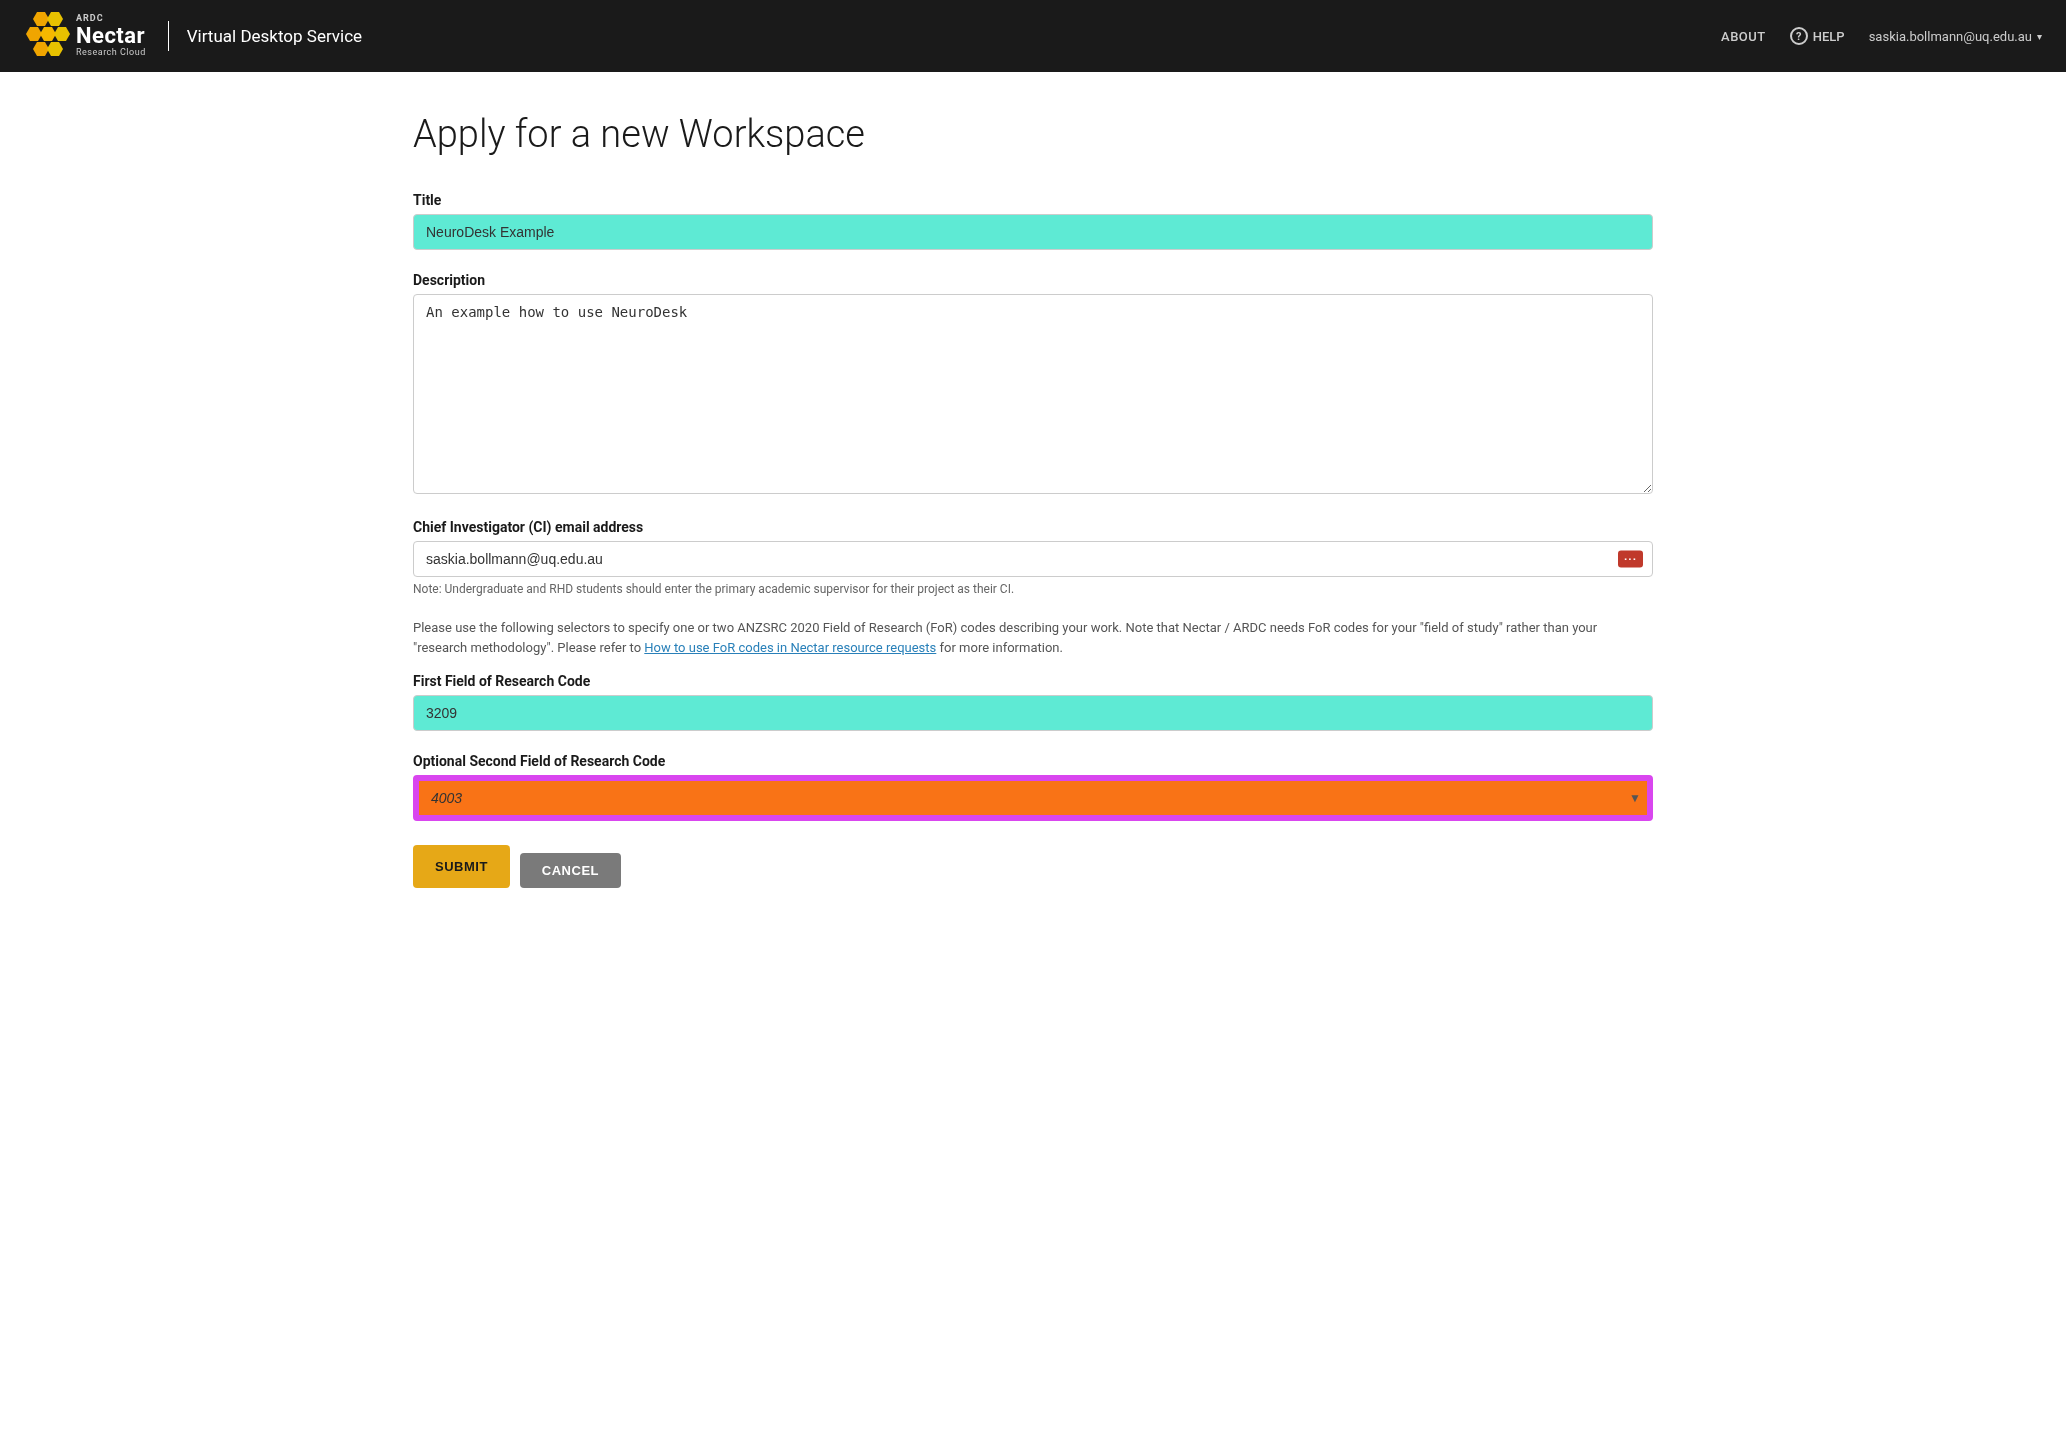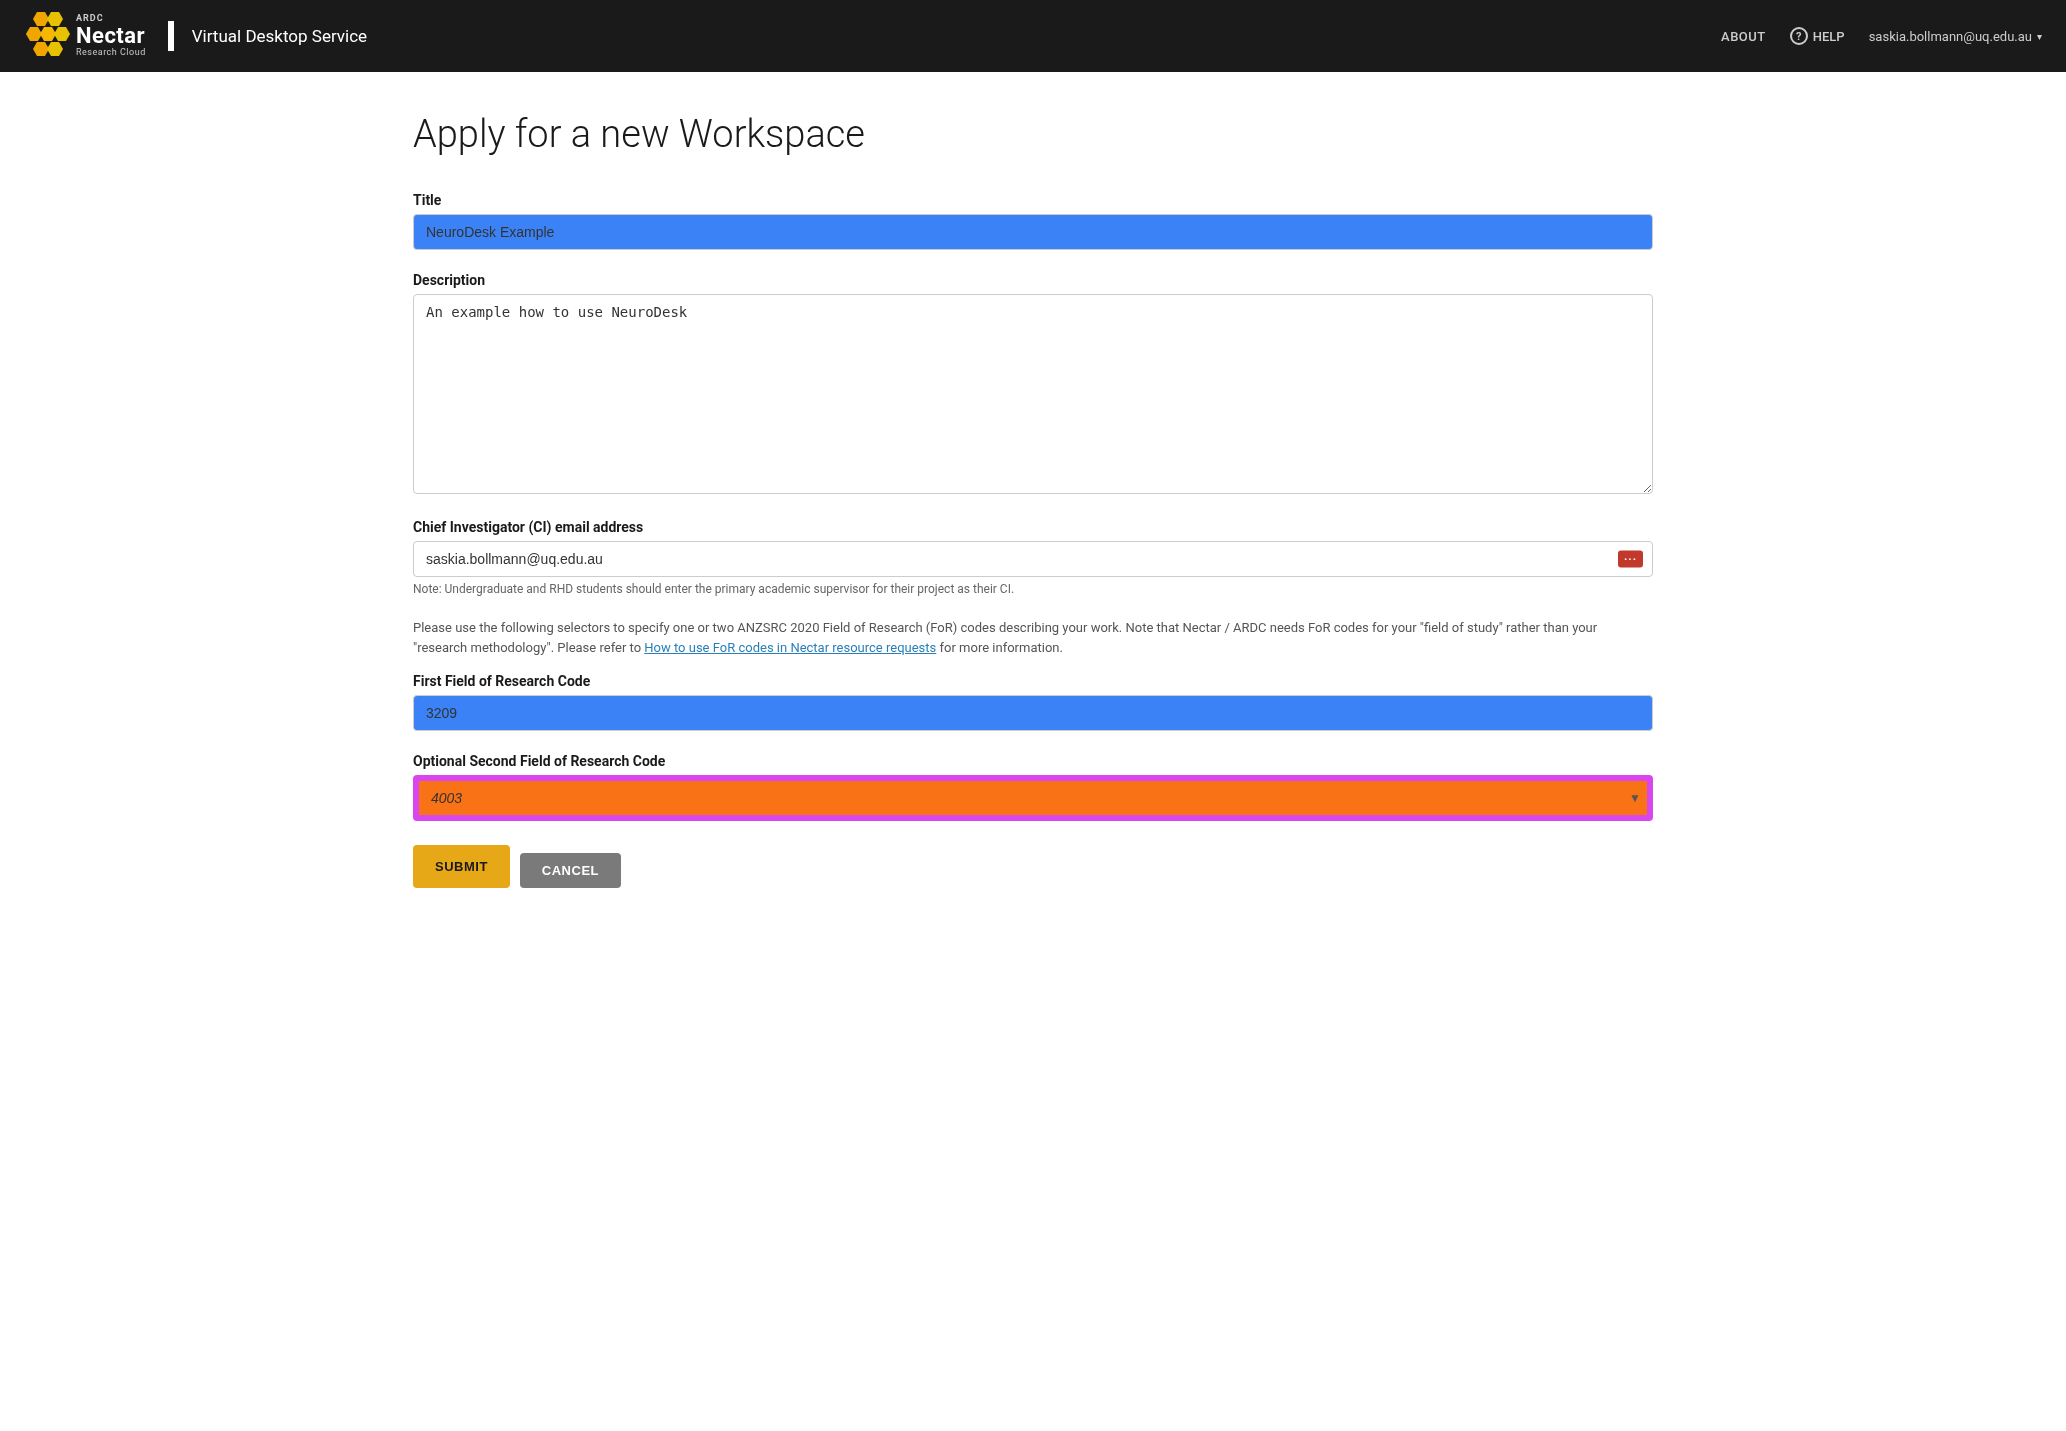--- a/index.html
+++ b/index.html
@@ -66,21 +66,21 @@
       font-size: 9px;
       color: #ccc;
       letter-spacing: 0.5px;
     }
 
     .header-service-title {
       color: #fff;
       font-size: 17px;
       font-weight: 400;
       margin-left: 8px;
-      border-left: 6px solid #ffffff;
+      border-left: 1px solid #ffffff;
       padding-left: 18px;
       height: 30px;
       display: flex;
       align-items: center;
     }
 
     .header-right {
       display: flex;
       align-items: center;
       gap: 24px;
@@ -160,21 +160,21 @@
     }
 
     .form-input {
       width: 100%;
       border: 1px solid #ccc;
       border-radius: 4px;
       padding: 9px 12px;
       font-size: 14px;
       color: #333;
       outline: none;
-      background: #3b82f6;
+      background: #5eead4;
     }
 
     .form-textarea {
       width: 100%;
       border: 1px solid #ccc;
       border-radius: 4px;
       padding: 9px 12px;
       font-size: 14px;
       color: #333;
       outline: none;

